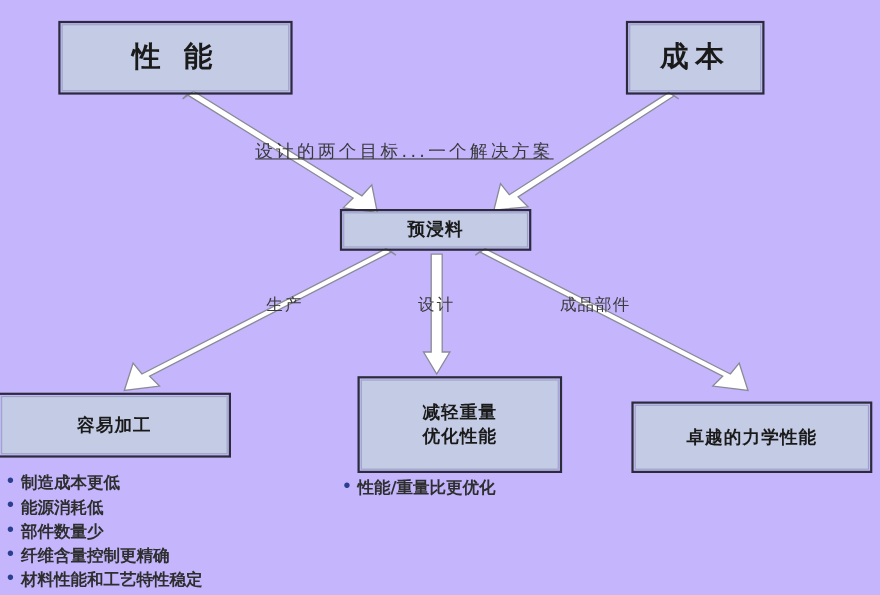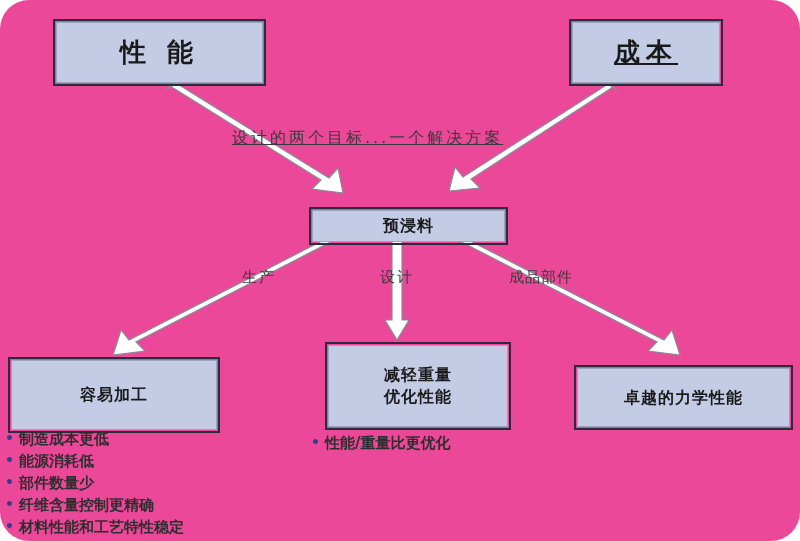--- a/index.html
+++ b/index.html
@@ -8,23 +8,22 @@
     padding: 0;
     background: #ffffff;
   }
   body {
     font-family: "DejaVu Sans", "Liberation Sans", sans-serif;
   }
   #canvas {
     position: relative;
     width: 800px;
     height: 541px;
-    background: #ec4899;
+    background: #c4b5fd;
     overflow: hidden;
-    border-radius: 29px;
   }
   .svg-layer {
     position: absolute;
     left: 0;
     top: 0;
     width: 800px;
     height: 541px;
     pointer-events: none;
   }
   .node {
@@ -52,23 +51,23 @@
     font-size: 16px;
     letter-spacing: 1px;
     font-weight: bold;
   }
   .node-bottom {
     font-size: 16px;
     letter-spacing: 1px;
   }
   
   #node-performance { left: 56px;  top: 22px;  width: 207px; height: 61px; }
-  #node-cost        { left: 572px; top: 22px;  width: 148px; height: 61px; text-decoration: underline; }
-  #node-prepreg     { left: 312px; top: 210px; width: 193px; height: 32px; }
-  #node-easy        { left: 11px;  top: 360px; width: 206px; height: 70px; }
+  #node-cost        { left: 572px; top: 22px;  width: 120px; height: 61px; }
+  #node-prepreg     { left: 312px; top: 193px; width: 168px; height: 32px; }
+  #node-easy        { left: 1px;  top: 360px; width: 206px; height: 53px; }
   #node-weight      { left: 308px; top: 345px; width: 180px; height: 82px; margin-left: 20px; }
   #node-mech        { left: 577px; top: 368px; width: 213px; height: 59px; }
 
   
   .edge-label {
     position: absolute;
     color: #3a3a3a;
     font-size: 15px;
     white-space: nowrap;
     font-weight: normal;

